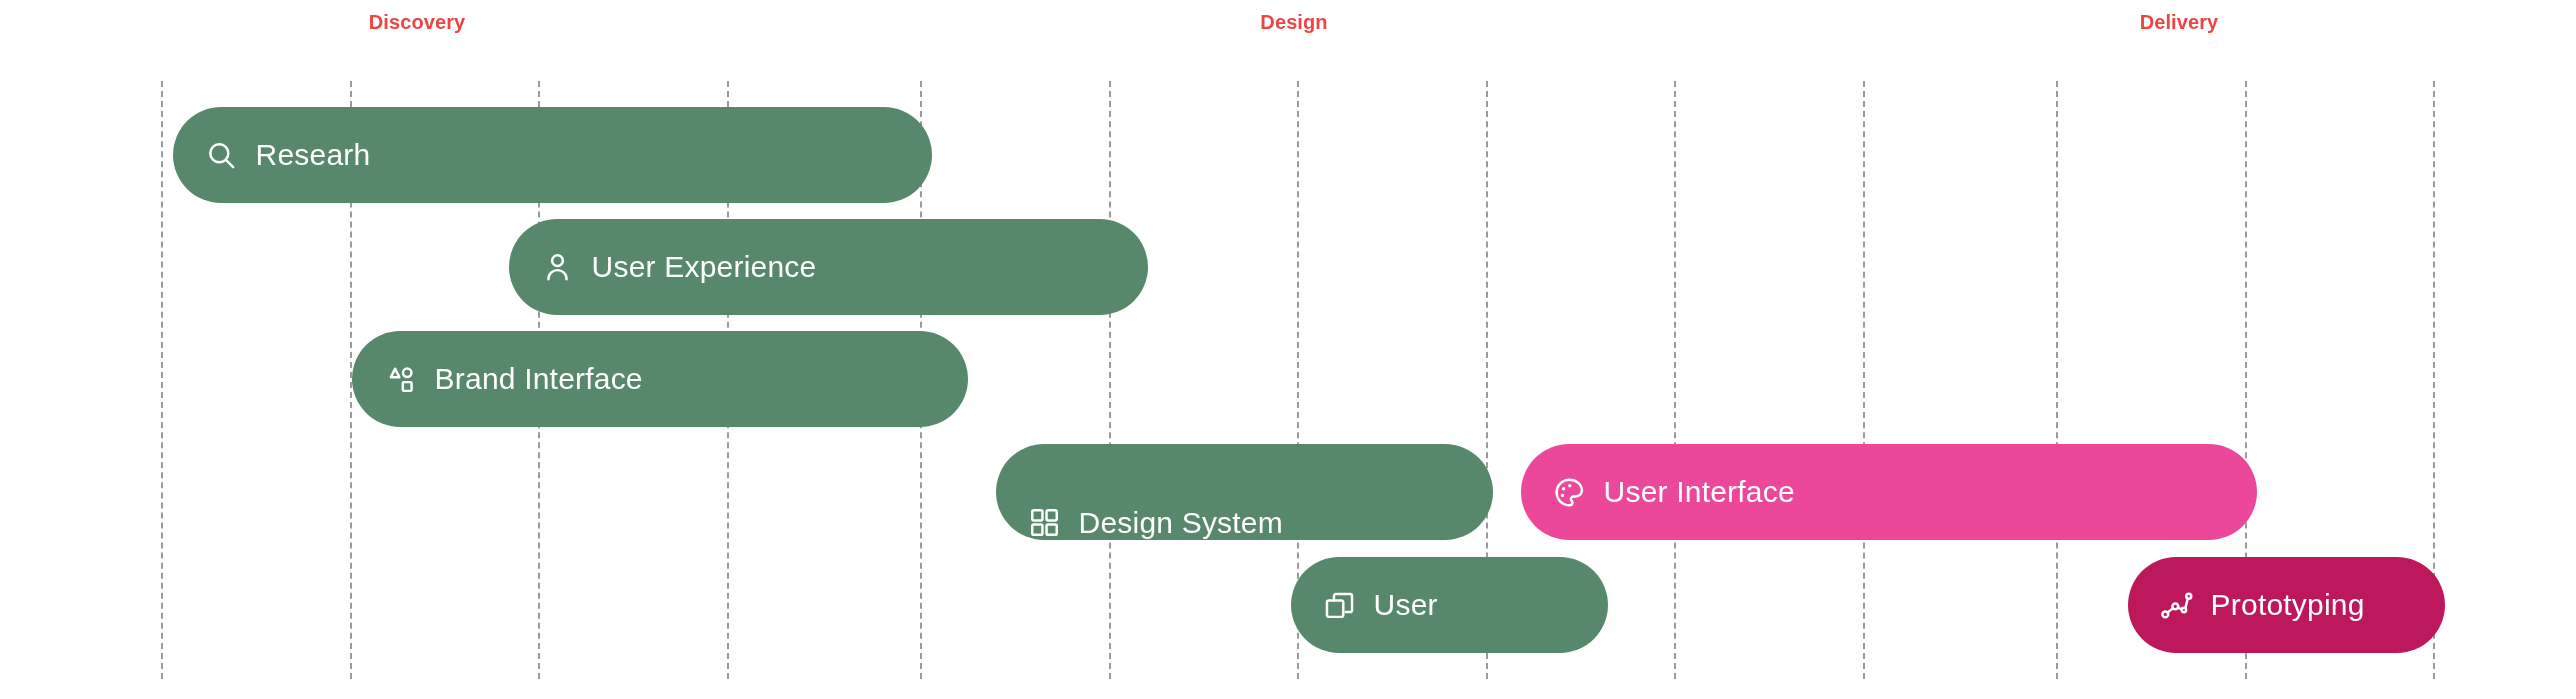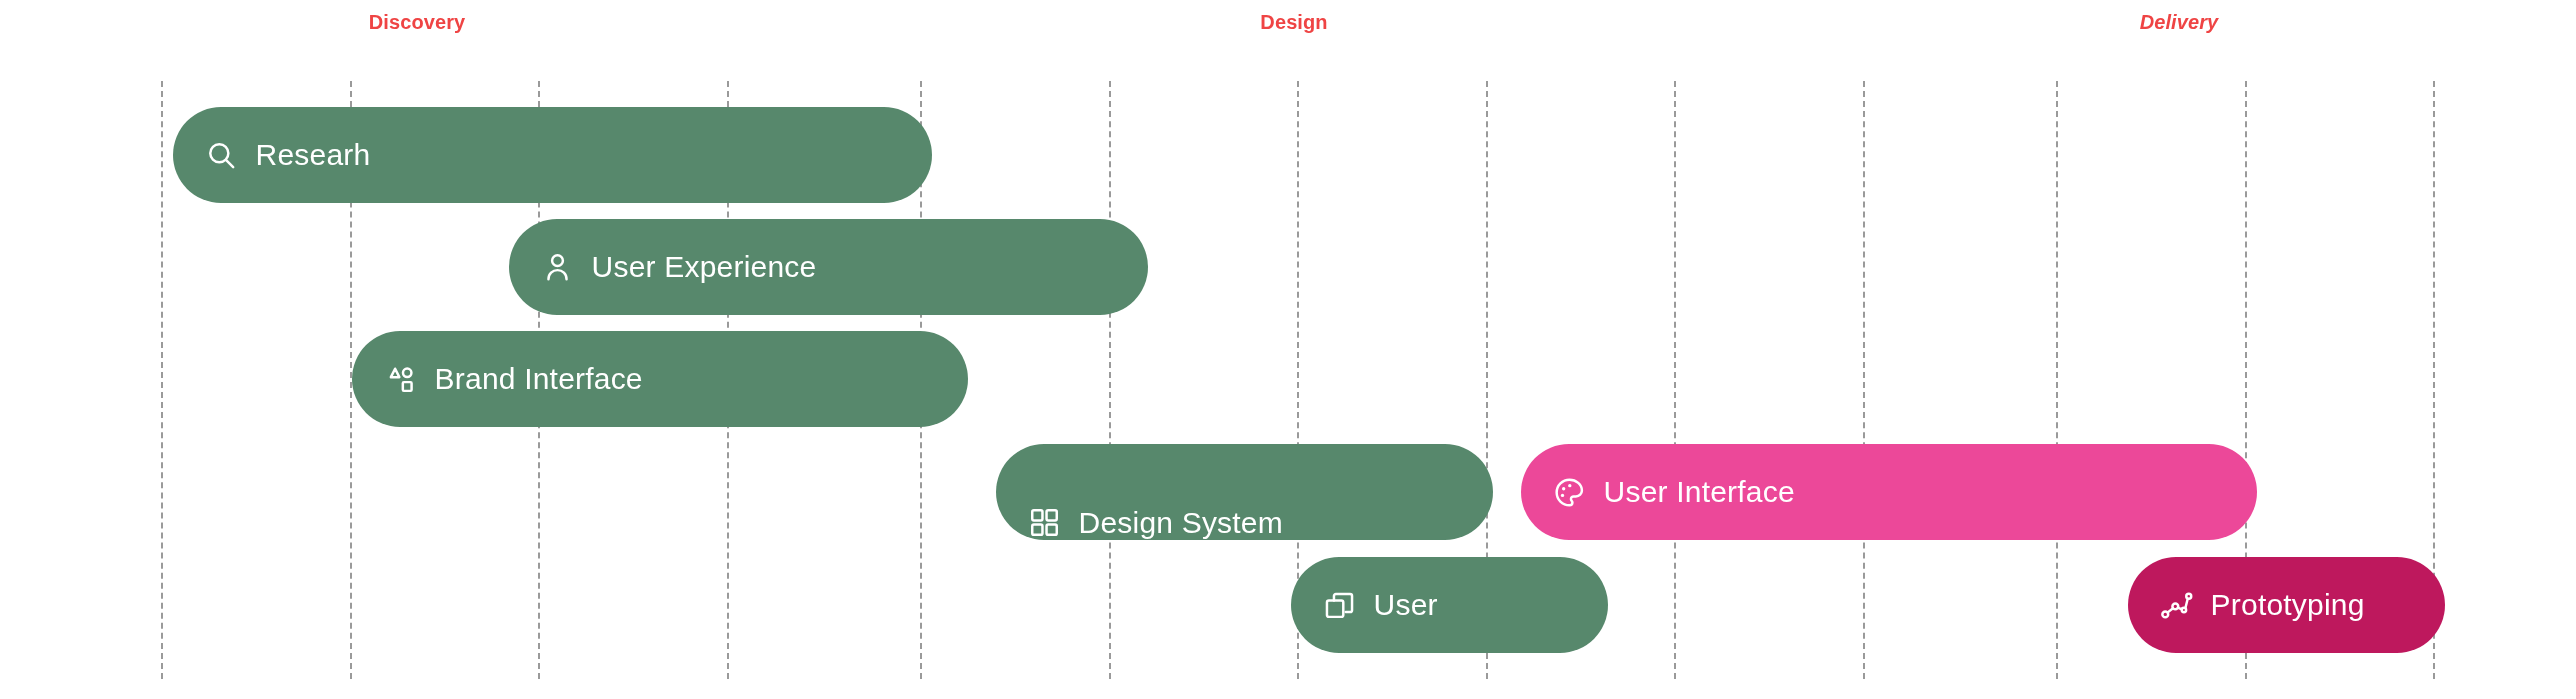--- a/index.html
+++ b/index.html
@@ -99,21 +99,21 @@
   }
 </style>
 </head>
 <body>
 
 <div id="roadmap">
 
   <div class="phase-header-row">
     <div class="phase-label" style="left: 417px;">Discovery</div>
     <div class="phase-label" style="left: 1294px;">Design</div>
-    <div class="phase-label" style="left: 2179px; font-style: italic;">Delivery</div>
+    <div class="phase-label" style="left: 2179px;">Delivery</div>
   </div>
 
   <div class="grid-layer">
       <div class="grid-line" style="left: 161px; border-left-color: rgb(141, 141, 141);"></div>
       <div class="grid-line" style="left: 350px; border-left-color: rgb(141, 141, 141);"></div>
       <div class="grid-line" style="left: 538px; border-left-color: rgb(141, 141, 141);"></div>
       <div class="grid-line" style="left: 727px; border-left-color: rgb(141, 141, 141);"></div>
       <div class="grid-line" style="left: 920px; border-left-color: rgb(141, 141, 141);"></div>
       <div class="grid-line" style="left: 1109px; border-left-color: rgb(141, 141, 141);"></div>
       <div class="grid-line" style="left: 1297px; border-left-color: rgb(141, 141, 141);"></div>

